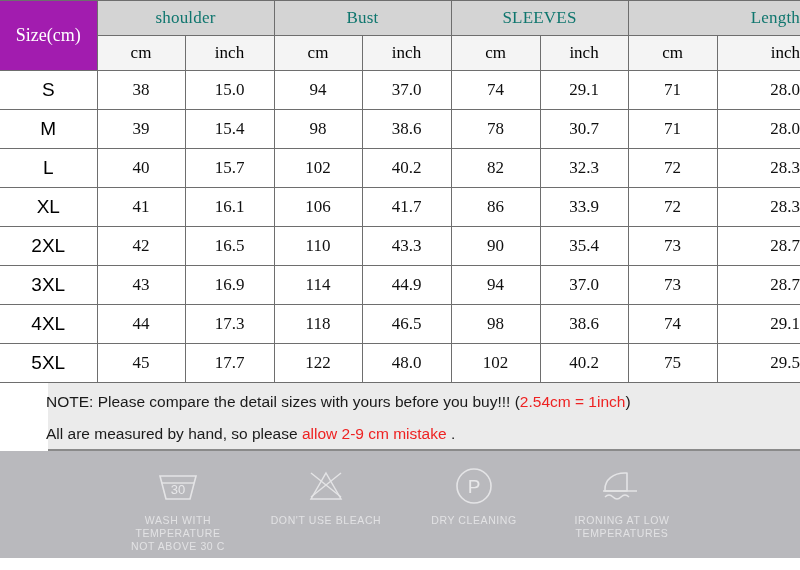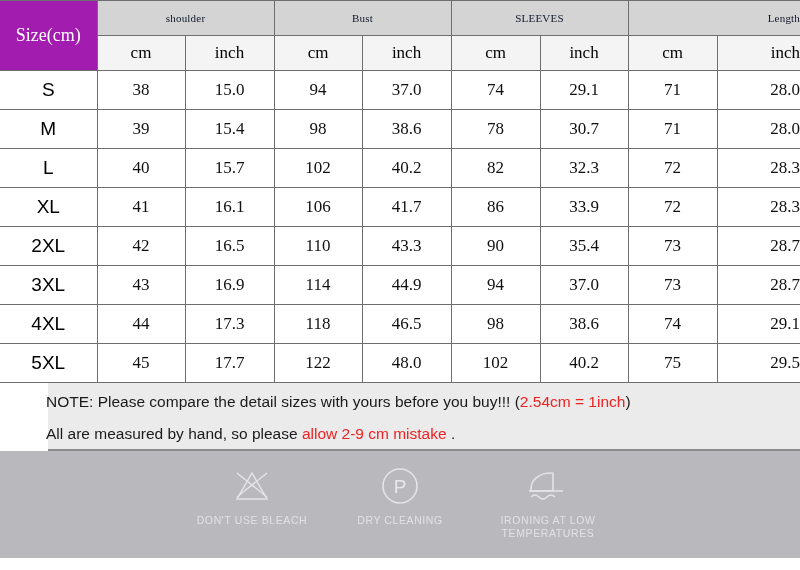--- a/index.html
+++ b/index.html
@@ -27,24 +27,24 @@
     vertical-align: middle;
     padding: 0;
     font-weight: normal;
   }
   .size-table .no-left  { border-left: none; }
   .size-table .no-right { border-right: none; text-align: right; }
 
   
   .hdr-group {
     background: #d4d4d4;
-    color: #0f172a;
+    color: #0f766e;
     font-family: "Liberation Serif", serif;
     font-weight: bold;
-    font-size: 11px;
+    font-size: 17px;
     height: 34px;
     letter-spacing: 0.2px;
   }
   .hdr-size {
     background: #a21caf;
     color: #ffffff;
     font-family: Liberation Serif, serif;
     font-weight: bold;
     font-size: 18px;
     height: 68px;
@@ -266,20 +266,31 @@
     </tbody>
   </table>
 
   <div class="note-panel">
     <div class="note-line"><span>NOTE: Please compare the detail sizes with yours before you buy!!! (</span><span class="red">2.54cm = 1inch</span><span>)</span></div>
     <div class="note-line"><span>All are measured by hand, so please </span><span class="red">allow 2-9 cm mistake</span><span> .</span></div>
   </div>
 
   <div class="care-strip">
 
+    <div class="care-item">
+      <div class="care-icon">
+        <svg width="46" height="40" viewBox="0 0 46 40" aria-hidden="true">
+          <path d="M5 10 L41 10 L35 33 L11 33 Z" fill="none" stroke="#e4e4e6" stroke-width="1.6"></path>
+          <line x1="7" y1="17" x2="39" y2="17" stroke="#e4e4e6" stroke-width="1.4"></line>
+          <text class="wash-num" x="23" y="28" text-anchor="middle">30</text>
+        </svg>
+      </div>
+      <div class="care-label">WASH WITH TEMPERATURE
+NOT ABOVE 30 C</div>
+    </div>
 
     <div class="care-item">
       <div class="care-icon">
         <svg width="46" height="40" viewBox="0 0 46 40" aria-hidden="true">
           <path d="M23 7 L38 33 L8 33 Z" fill="none" stroke="#e4e4e6" stroke-width="1.5"></path>
           <line x1="8" y1="7" x2="38" y2="31" stroke="#e4e4e6" stroke-width="1.5"></line>
           <line x1="38" y1="7" x2="8" y2="31" stroke="#e4e4e6" stroke-width="1.5"></line>
         </svg>
       </div>
       <div class="care-label">DON'T USE BLEACH</div>

